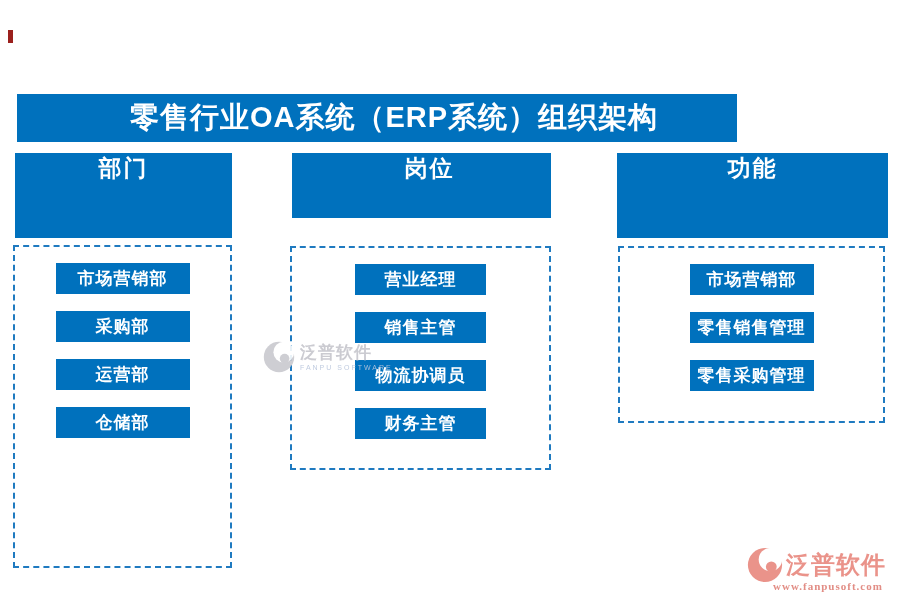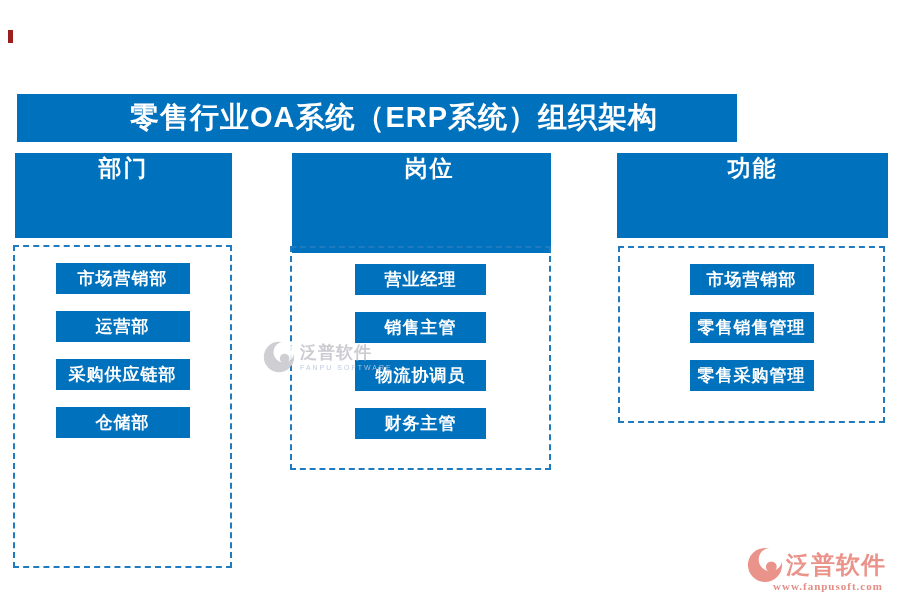--- a/index.html
+++ b/index.html
@@ -16,21 +16,21 @@
     background:#0071bd;color:#ffffff;display:flex;align-items:center;justify-content:center;
     padding-left:34px;
   }
   .titlebar span{font-size:29px;font-weight:bold;letter-spacing:1px;white-space:nowrap;}
   .hdr{
     position:absolute;background:#0071bd;color:#ffffff;
     display:flex;align-items:flex-start;justify-content:center;
     font-size:23px;font-weight:bold;letter-spacing:2px;
   }
   .c1h{left:15px;top:153px;width:217px;height:85px;}
-  .c2h{left:292px;top:153px;width:259px;height:100px;padding-left:16px;}
+  .c2h{left:292px;top:153px;width:259px;height:65px;padding-left:16px;}
   .c3h{left:617px;top:153px;width:271px;height:85px;}
   .panel{
     position:absolute;border:2px dashed #1f7ac0;padding-top:16px;
   }
   .c1p{left:13px;top:245px;width:219px;height:323px;}
   .c2p{left:290px;top:246px;width:261px;height:224px;}
   .c3p{left:618px;top:246px;width:267px;height:177px;}
   .node{
     background:#0071bd;color:#ffffff;height:31px;line-height:31px;
     text-align:center;font-size:17px;font-weight:bold;letter-spacing:1px;
@@ -74,22 +74,22 @@
   </div>
   <div class="hdr c2h">
     <span>岗位</span>
   </div>
   <div class="hdr c3h">
     <span>功能</span>
   </div>
 
   <div class="panel c1p">
       <div class="node">市场营销部</div>
+      <div class="node">采购部</div>
       <div class="node">运营部</div>
-      <div class="node">采购供应链部</div>
       <div class="node">仓储部</div>
     </div>
   <div class="panel c2p">
       <div class="node">营业经理</div>
       <div class="node">销售主管</div>
       <div class="node">物流协调员</div>
       <div class="node">财务主管</div>
     </div>
   <div class="panel c3p">
       <div class="node">市场营销部</div>

